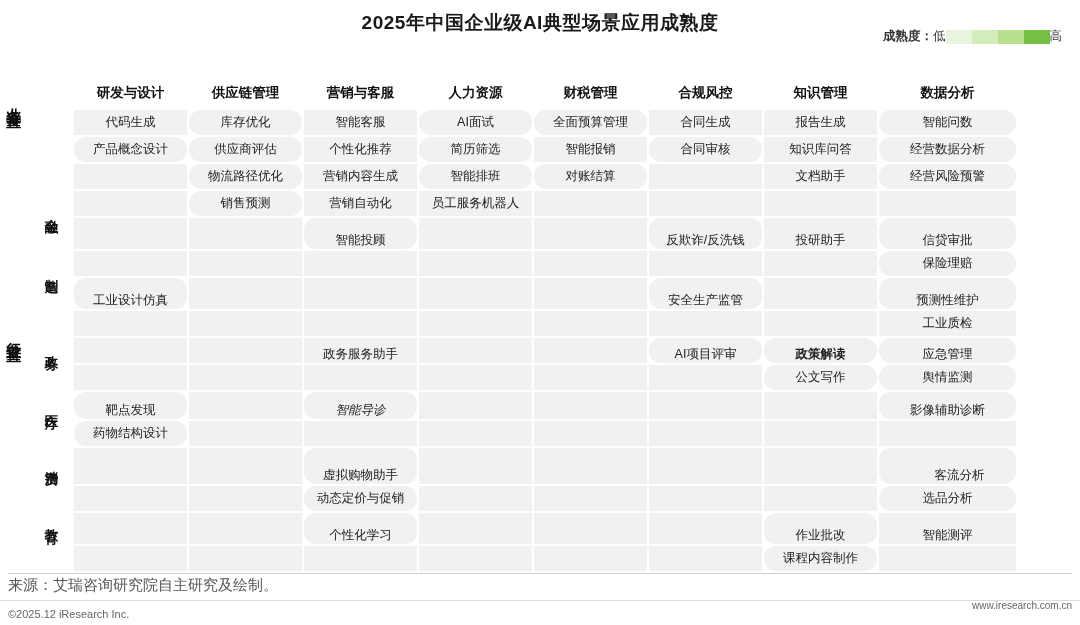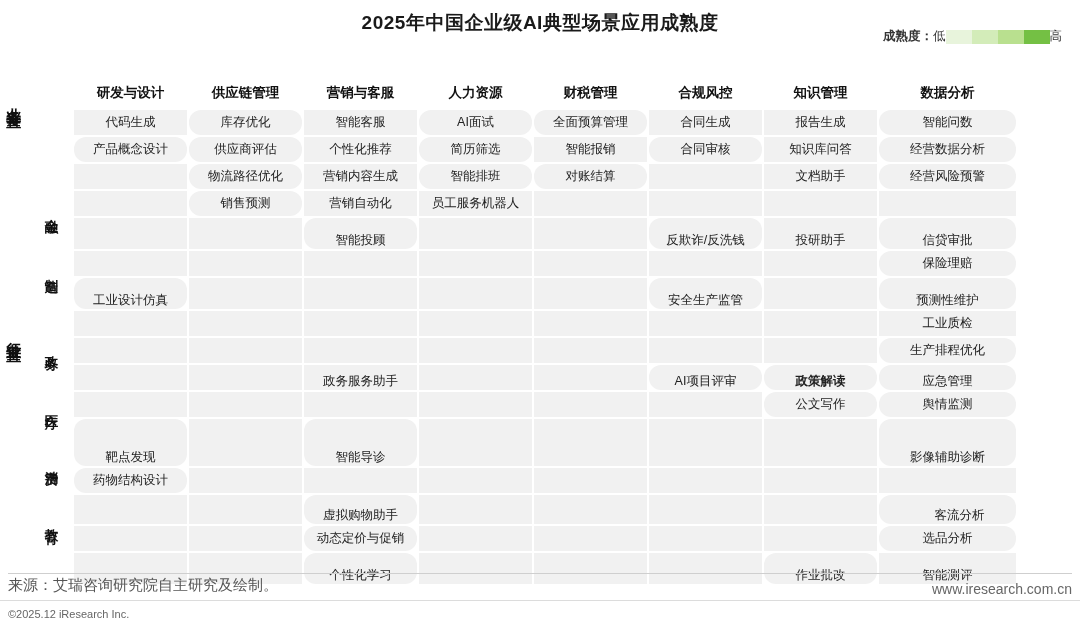--- a/index.html
+++ b/index.html
@@ -35,21 +35,21 @@
   td.l4{background:#74c044;color:#fff;}
   
   .vlabel{position:absolute;font-size:15px;font-weight:bold;color:#111;
     writing-mode:vertical-rl;text-orientation:upright;letter-spacing:2px;line-height:1.05;}
   .rlabel{position:absolute;font-size:13.5px;font-weight:bold;color:#111;
     writing-mode:vertical-rl;text-orientation:upright;letter-spacing:1px;}
   .srcline{position:absolute;left:8px;top:573px;width:1064px;border-top:1px solid #cfcfcf;}
   .source{position:absolute;left:8px;top:576px;font-size:15px;color:#555;}
   .footline{position:absolute;left:0;top:600px;width:1080px;border-top:1px solid #dcdcdc;}
   .copy{position:absolute;left:8px;top:608px;font-size:11px;color:#666;}
-  .site{position:absolute;right:8px;top:581px;font-size:14px;color:#666;}
+  .site{position:absolute;right:8px;top:600px;font-size:10px;color:#666;}
 </style>
 </head>
 <body>
 
 <div class="title">2025年中国企业级AI典型场景应用成熟度</div>
 
 <div class="legend">
   <span class="lab">成熟度：</span>
   <span>低</span>
   <span class="sw" style="background:#e8f4dc"></span>
@@ -157,71 +157,61 @@
         <tr>
           <td class="l0"></td>
           <td class="l0"></td>
           <td class="l0"></td>
           <td class="l0"></td>
           <td class="l0"></td>
           <td class="l0"></td>
           <td class="l0"></td>
           <td class="l2">工业质检</td>
         </tr>
-        <tr>
-          <td class="l0"></td>
-          <td class="l0"></td>
-          <td class="l0"></td>
-          <td class="l0"></td>
-          <td class="l0"></td>
-          <td class="l0"></td>
-          <td class="l0"></td>
-          <td class="l1">生产排程优化</td>
-        </tr>
         <tr style="height: 24px;">
           <td class="l0" style="vertical-align: bottom;"></td>
           <td class="l0" style="vertical-align: bottom;"></td>
           <td class="l2" style="vertical-align: bottom;">政务服务助手</td>
           <td class="l0" style="vertical-align: bottom;"></td>
           <td class="l0" style="vertical-align: bottom;"></td>
           <td class="l1" style="vertical-align: bottom;">AI项目评审</td>
           <td class="l1" style="vertical-align: bottom; font-weight: bold;">政策解读</td>
           <td class="l1" style="vertical-align: bottom;">应急管理</td>
         </tr>
         <tr>
           <td class="l0"></td>
           <td class="l0"></td>
           <td class="l0"></td>
           <td class="l0"></td>
           <td class="l0"></td>
           <td class="l0"></td>
           <td class="l1">公文写作</td>
           <td class="l1">舆情监测</td>
         </tr>
-        <tr style="height: 47px;">
+        <tr style="height: 27px;">
           <td class="l1" style="vertical-align: bottom;">靶点发现</td>
           <td class="l0" style="vertical-align: bottom;"></td>
-          <td class="l1" style="vertical-align: bottom;">智能导诊</td>
+          <td class="l1" style="vertical-align: bottom; font-style: italic;">智能导诊</td>
           <td class="l0" style="vertical-align: bottom;"></td>
           <td class="l0" style="vertical-align: bottom;"></td>
           <td class="l0" style="vertical-align: bottom;"></td>
           <td class="l0" style="vertical-align: bottom;"></td>
           <td class="l1" style="vertical-align: bottom;">影像辅助诊断</td>
         </tr>
         <tr>
           <td class="l1">药物结构设计</td>
           <td class="l0"></td>
           <td class="l0"></td>
           <td class="l0"></td>
           <td class="l0"></td>
           <td class="l0"></td>
           <td class="l0"></td>
           <td class="l0"></td>
         </tr>
-        <tr style="height: 29px;">
+        <tr style="height: 36px;">
           <td class="l0" style="vertical-align: bottom;"></td>
           <td class="l0" style="vertical-align: bottom;"></td>
           <td class="l1" style="vertical-align: bottom;">虚拟购物助手</td>
           <td class="l0" style="vertical-align: bottom;"></td>
           <td class="l0" style="vertical-align: bottom;"></td>
           <td class="l0" style="vertical-align: bottom;"></td>
           <td class="l0" style="vertical-align: bottom;"></td>
           <td class="l1" style="vertical-align: bottom; padding-left: 24px;">客流分析</td>
         </tr>
         <tr>
@@ -236,20 +226,30 @@
         </tr>
         <tr style="height: 31px;">
           <td class="l0" style="vertical-align: bottom;"></td>
           <td class="l0" style="vertical-align: bottom;"></td>
           <td class="l1" style="vertical-align: bottom; margin-top: 32px;">个性化学习</td>
           <td class="l0" style="vertical-align: bottom;"></td>
           <td class="l0" style="vertical-align: bottom;"></td>
           <td class="l0" style="vertical-align: bottom;"></td>
           <td class="l1" style="vertical-align: bottom;">作业批改</td>
           <td class="l2" style="vertical-align: bottom;">智能测评</td>
+        </tr>
+        <tr>
+          <td class="l0"></td>
+          <td class="l0"></td>
+          <td class="l0"></td>
+          <td class="l0"></td>
+          <td class="l0"></td>
+          <td class="l0"></td>
+          <td class="l1">课程内容制作</td>
+          <td class="l0"></td>
         </tr>
       </tbody>
   </table>
 </div>
 
 <div class="srcline"></div>
 <div class="source">来源：艾瑞咨询研究院自主研究及绘制。</div>
 <div class="footline"></div>
 <div class="copy">©2025.12 iResearch Inc.</div>
 <div class="site">www.iresearch.com.cn</div>

